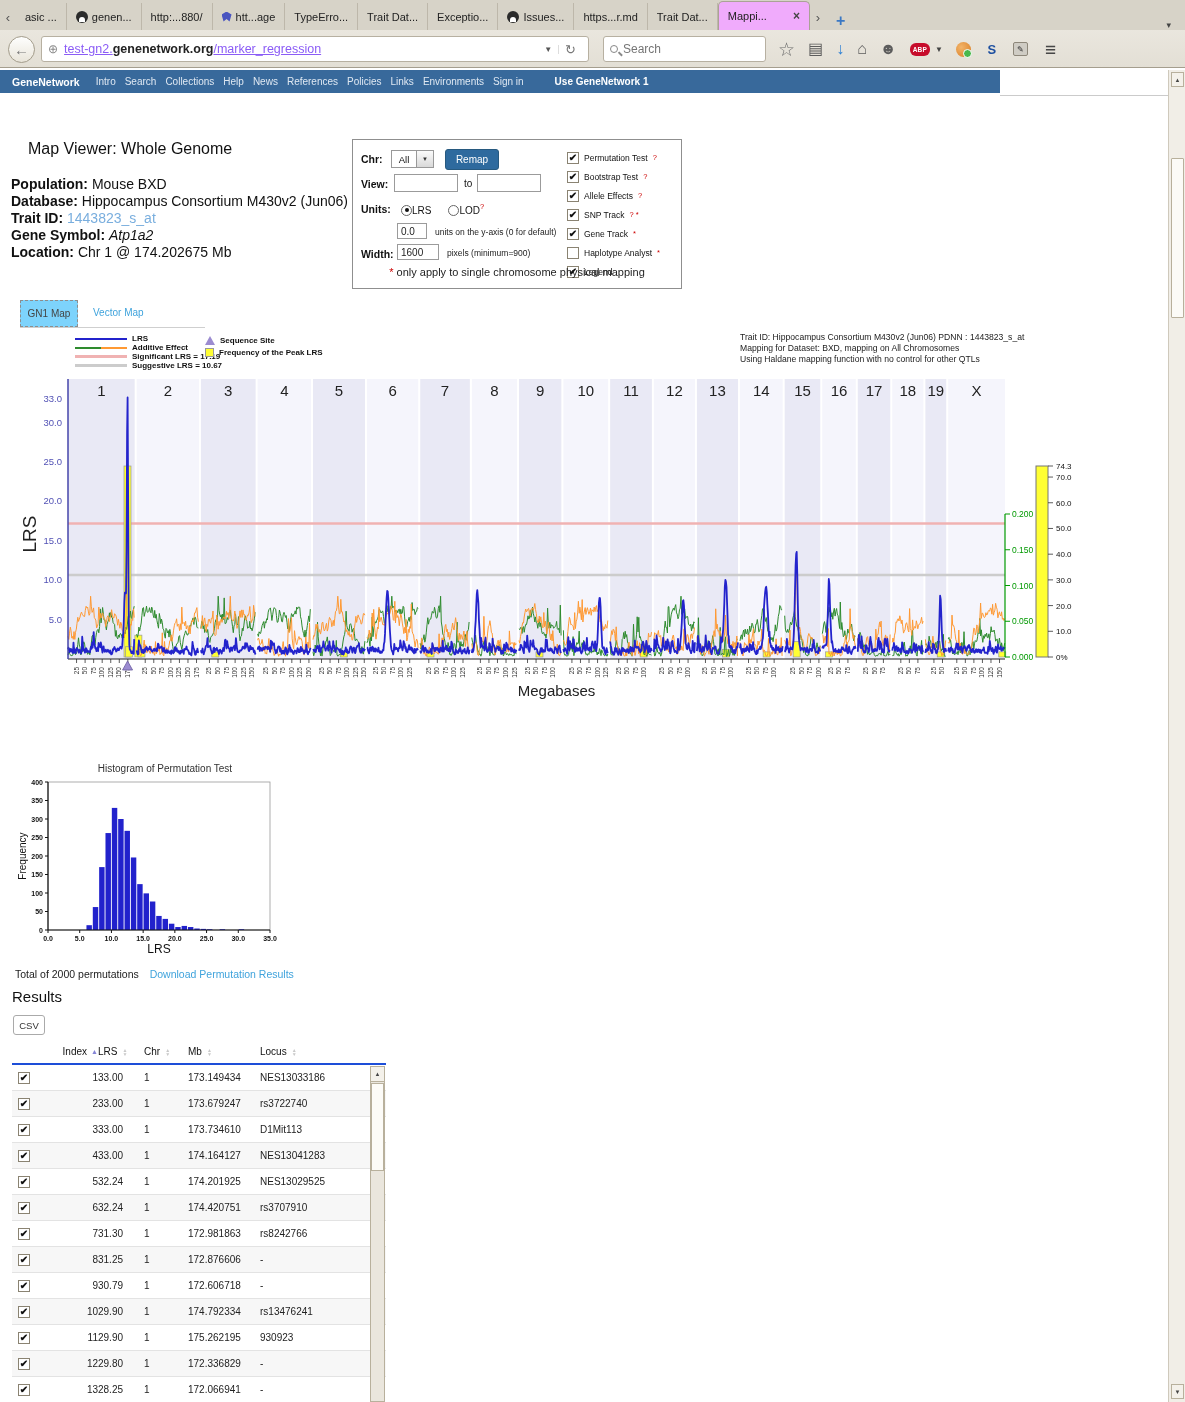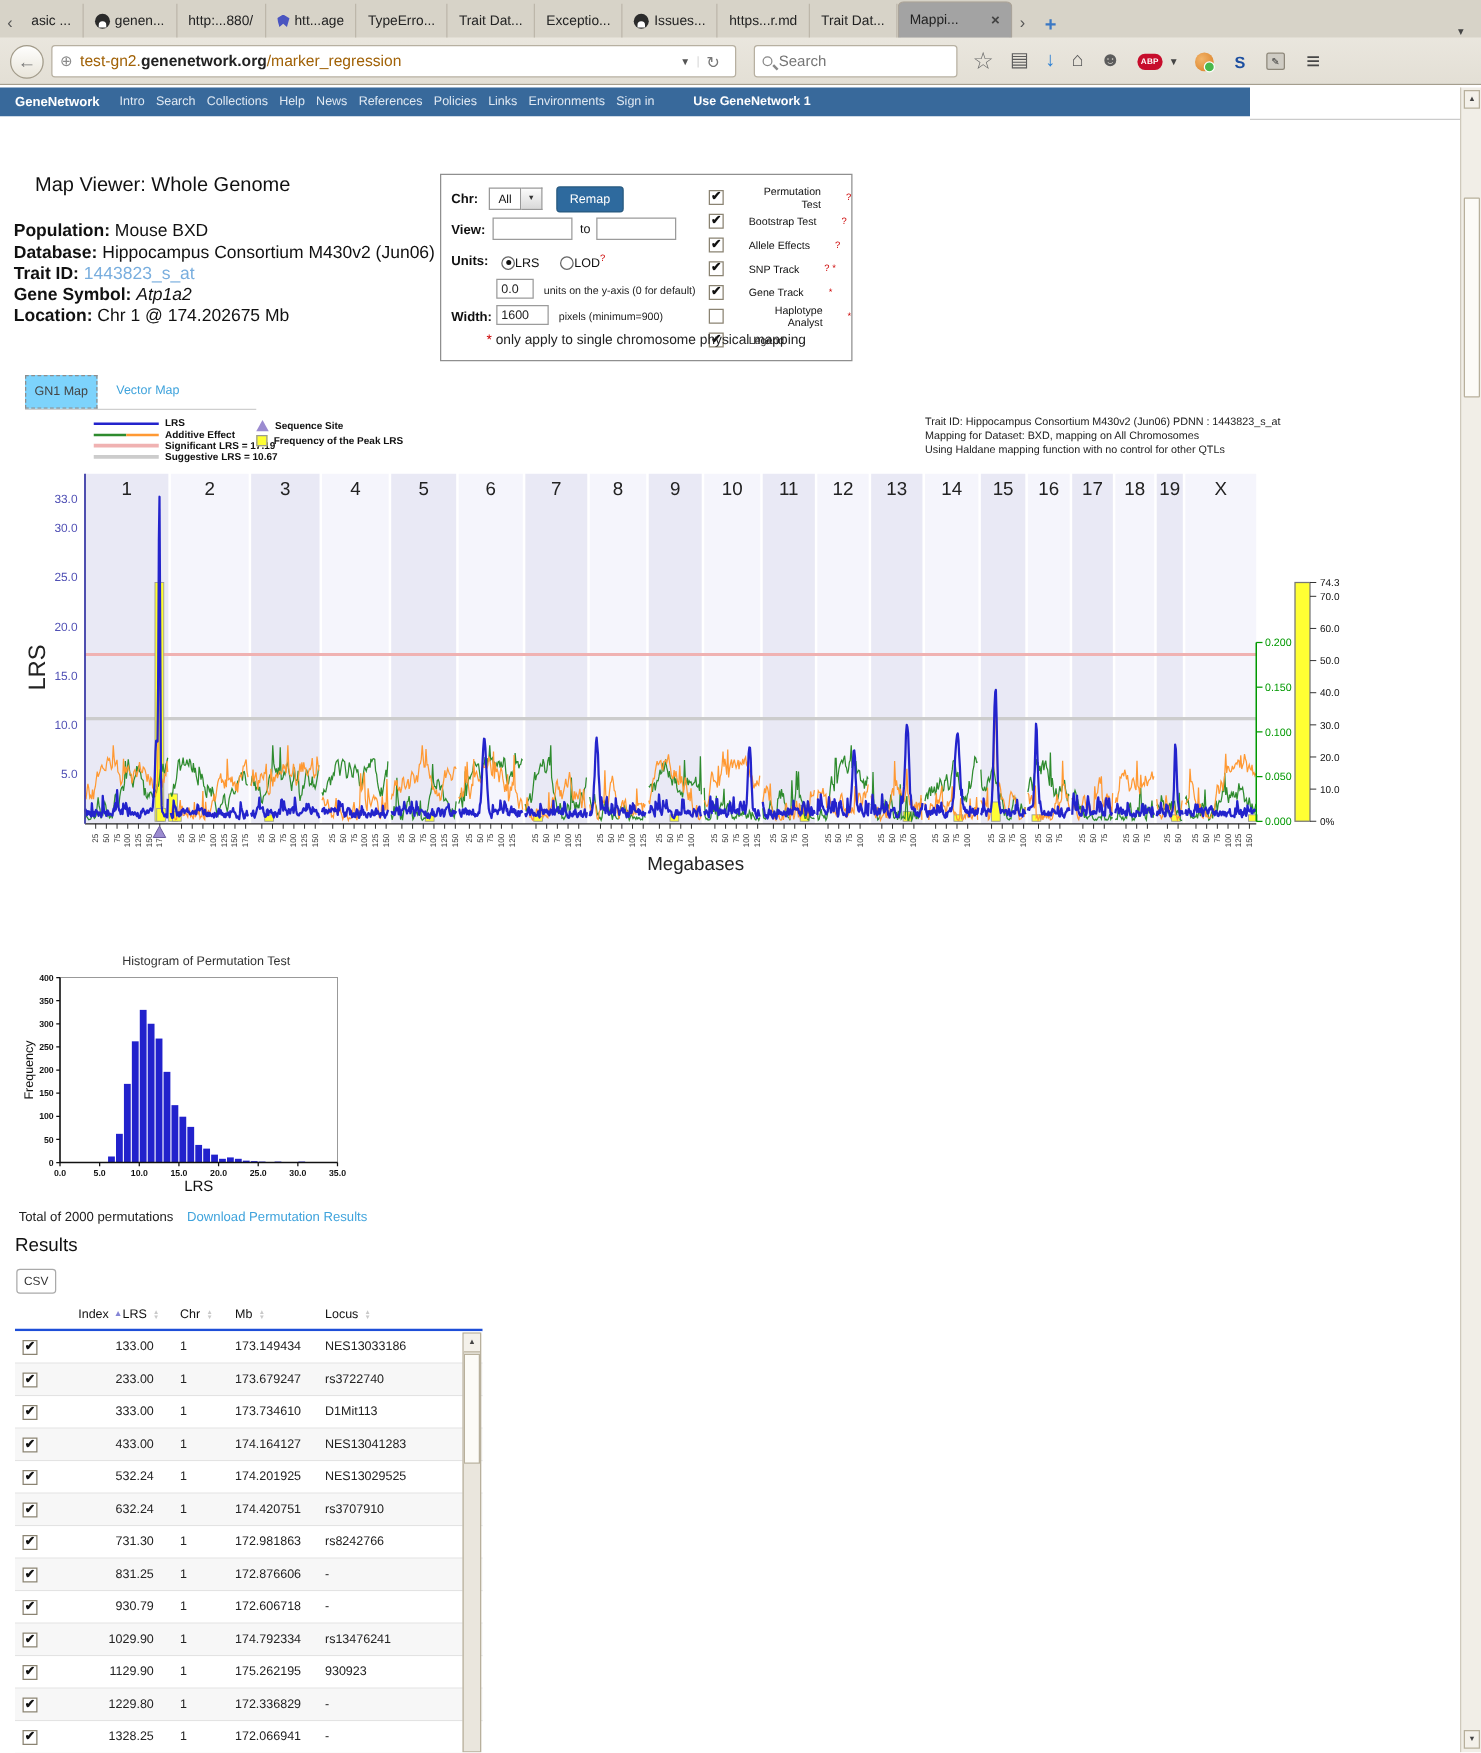--- a/index.html
+++ b/index.html
@@ -9,40 +9,40 @@
 
   
   .chrome{position:absolute;left:0;top:0;width:1185px;height:68px;
     background:linear-gradient(#efece5,#e3dfd5);border-bottom:1px solid #a59e8e;}
   .tabbar{position:absolute;left:0;top:0;width:1185px;height:30px;display:flex;align-items:flex-end;
     background:#d7d3c8;}
   .tab-scroll{width:16px;height:26px;display:flex;align-items:center;justify-content:center;
     color:#555;font-size:13px;flex:0 0 auto;}
   .tab{height:27px;display:flex;align-items:center;gap:4px;padding:0 9px;font-size:11px;color:#222;
     border-right:1px solid #bdb7aa;max-width:92px;min-width:50px;white-space:nowrap;overflow:hidden;flex:0 0 auto;}
-  .tab.active{background:#a3a3a3;border:1px solid #aaa296;border-bottom:none;
+  .tab.active{background:#f0abfc;border:1px solid #aaa296;border-bottom:none;
     border-radius:5px 5px 0 0;height:29px;max-width:110px;gap:24px;}
   .tab-label{overflow:hidden;text-overflow:clip;white-space:nowrap;}
   .tab-close{color:#444;font-size:12px;margin-left:2px;font-weight:bold;}
   .gh-icon{width:12px;height:12px;border-radius:50%;background:#2b2b2b;position:relative;flex:0 0 auto;}
   .gh-icon::after{content:"";position:absolute;left:3px;top:6px;width:6px;height:5px;background:#fff;
     border-radius:3px 3px 0 0;}
   .ribbon-icon{width:10px;height:10px;background:#4a55c0;flex:0 0 auto;
     clip-path:polygon(50% 0,100% 30%,80% 100%,50% 75%,20% 100%,0 30%);}
   .newtab-btn{color:#3b78c4;font-size:16px;font-weight:bold;padding:0 10px;}
   .tab-dd{color:#444;font-size:9px;padding:0 8px;margin-left:auto;margin-right:6px;}
 
   .navrow{position:absolute;left:0;top:30px;width:1185px;height:38px;display:flex;align-items:center;}
   .back-btn{width:27px;height:27px;border-radius:50%;border:1px solid #a39c8b;margin-left:8px;
     background:linear-gradient(#fefefd,#e9e5da);color:#777;font-size:15px;display:flex;align-items:center;
     justify-content:center;flex:0 0 auto;}
   .urlfield{width:548px;height:26px;margin-left:6px;background:#fff;border:1px solid #b7b0a1;border-radius:3px;
     display:flex;align-items:center;padding:0 6px;font-size:12.5px;flex:0 0 auto;}
   .globe{color:#8a8a8a;font-size:12px;margin-right:6px;}
-  .url-pre,.url-path{color:#a16207;}
+  .url-pre,.url-path{color:#8b5cf6;text-decoration:underline;}
   .url-dom{color:#222;font-weight:bold;}
   .url-dd{margin-left:auto;color:#555;font-size:8px;padding:0 6px;border-right:1px solid #ddd;}
   .reload{color:#777;font-size:13px;padding:0 6px;}
   .searchfield{width:163px;height:26px;margin-left:14px;background:#fff;border:1px solid #b7b0a1;
     border-radius:3px;display:flex;align-items:center;padding:0 6px;flex:0 0 auto;}
   .mag{width:8px;height:8px;border:1.5px solid #888;border-radius:50%;position:relative;margin-right:5px;flex:0 0 auto;}
   .mag::after{content:"";position:absolute;left:7px;top:7px;width:5px;height:1.5px;background:#888;transform:rotate(45deg);}
   .searchfield input{border:none;outline:none;width:120px;font-size:12px;color:#555;background:transparent;
     font-family:"Liberation Sans",sans-serif;}
   .chrome-icons{display:flex;align-items:center;gap:13px;margin-left:12px;}
@@ -95,21 +95,21 @@
   .mini-select-btn{position:absolute;left:64px;top:10px;width:17px;height:18px;border:1px solid #999;border-left:none;
     background:linear-gradient(#fbfbfb,#d9d9d9);font-size:6px;display:flex;align-items:center;justify-content:center;color:#333;}
   .remap-btn{position:absolute;left:92px;top:9px;width:54px;height:21px;background:#2e6a9e;color:#fff;
     border:1px solid #27597f;border-radius:3px;font-size:10px;display:flex;align-items:center;justify-content:center;}
   .radio{width:11px;height:11px;border:1px solid #666;border-radius:50%;display:inline-block;position:relative;
     vertical-align:-2px;background:#fff;}
   .radio.sel::after{content:"";position:absolute;left:2.5px;top:2.5px;width:4px;height:4px;border-radius:50%;background:#111;}
   .red-sup{color:#c00;font-size:7.5px;vertical-align:super;}
   .hint-text{font-size:8.5px;color:#222;position:absolute;}
   .cb-col{position:absolute;left:214px;top:8px;}
-  .cb-row{display:flex;align-items:center;height:19px;gap:20px;font-size:8.5px;color:#111;text-align:right;}
+  .cb-row{display:flex;align-items:center;height:19px;gap:5px;font-size:8.5px;color:#111;}
   .cb{width:12px;height:12px;border:1px solid #8a8372;background:#fff;display:inline-flex;align-items:center;
     justify-content:center;font-size:10px;font-weight:bold;color:#111;flex:0 0 auto;}
   .cb.checked::after{content:"✔";margin-top:-1px;}
   .ctrl-foot{position:absolute;left:0;top:126px;width:100%;text-align:center;font-size:11px;color:#222;}
   .red-star{color:#c00;}
 
   .map-tab{position:absolute;left:20px;top:300px;width:58px;height:27px;border:1px dashed #8d8d8d;background:#7dd3fc;
     font-size:10px;color:#444;display:flex;align-items:center;justify-content:center;}
   .map-tab-line{position:absolute;left:20px;top:327px;width:185px;height:1px;background:#cfcfcf;}
   .vector-tab{position:absolute;left:93px;top:307px;font-size:10px;color:#3fa3dc;}

